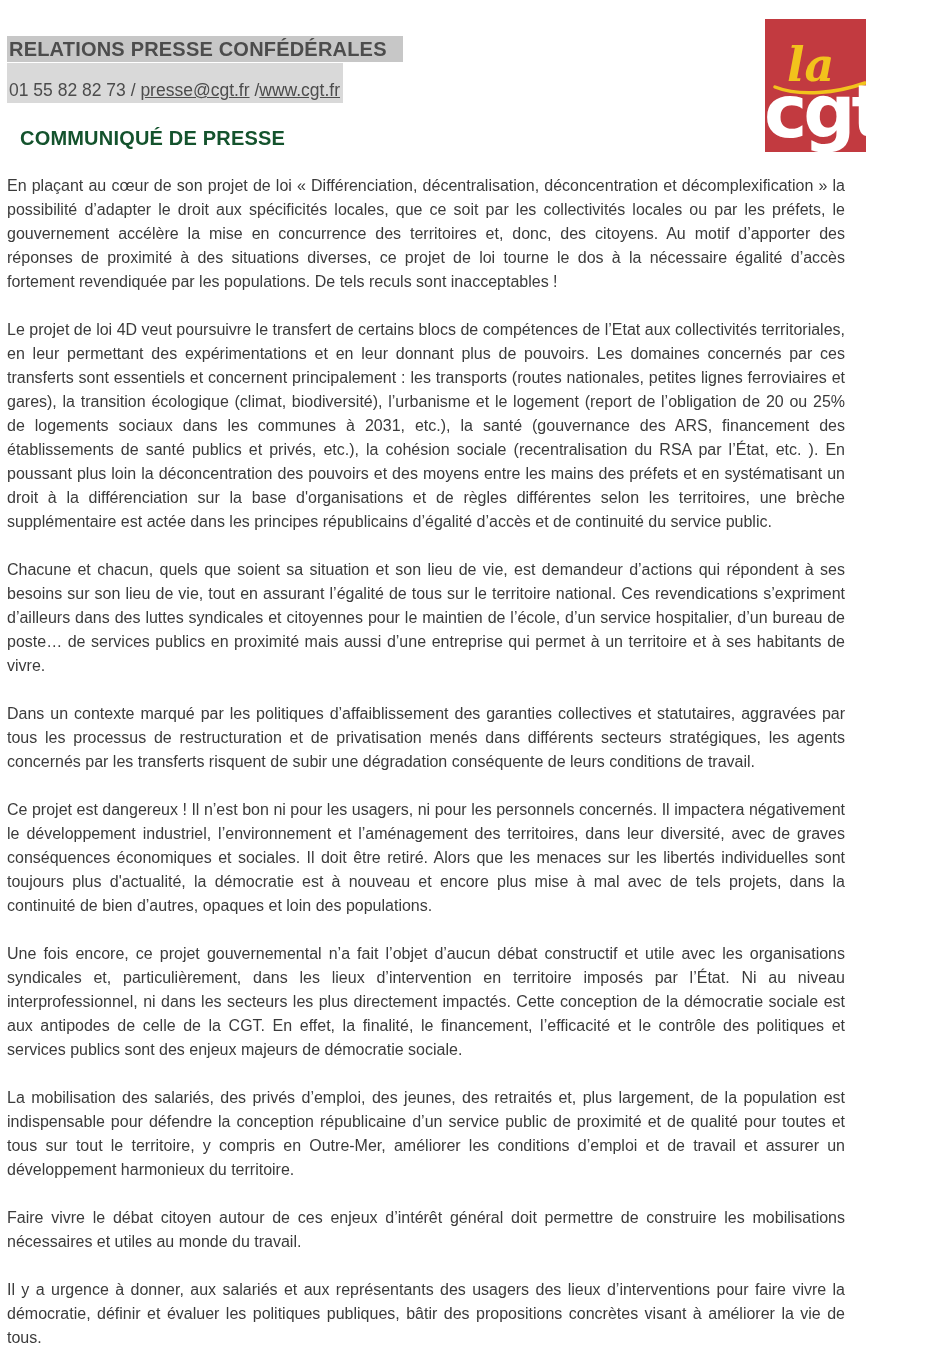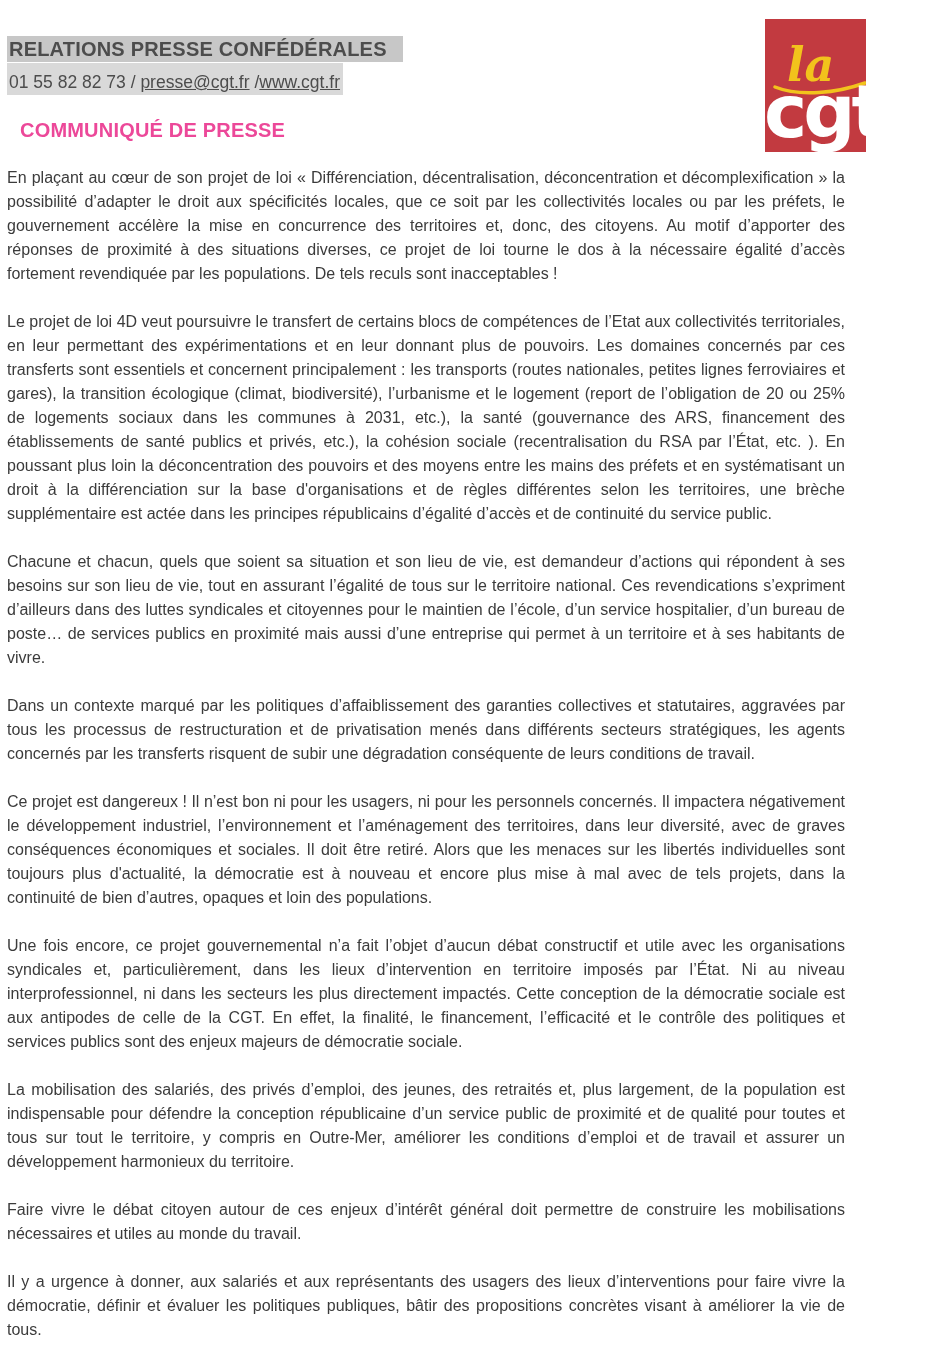--- a/index.html
+++ b/index.html
@@ -16,28 +16,28 @@
   
   .press-label {
     display: inline-block;
     font-size: 20px; font-weight: bold; letter-spacing: 0.2px;
     color: #4c4c4c; background: #c7c7c7;
     padding: 1px 16px 1px 2px; line-height: 24px;
   }
   .contact-line {
     display: inline-block;
     font-size: 17.5px; color: #4c4c4c;
-    background: #d9d9d9; padding: 8px 3px 1px 2px;
+    background: #d9d9d9; padding: 16px 3px 1px 2px;
     margin-top: 1px; line-height: 23px;
   }
   .contact-line a { color: #4c4c4c; text-decoration: underline; }
   .release-type {
     margin-top: 23px; padding-left: 13px;
     font-size: 20px; font-weight: bold; letter-spacing: 0.2px;
-    color: #ec4899; line-height: 24px;
+    color: #14532d; line-height: 24px;
   }
 
   
   .logo {
     position: absolute; left: 741px; top: 19px;
     width: 114px; height: 133px; padding-left: 24px;
   }
 
   
   .doc-title {

